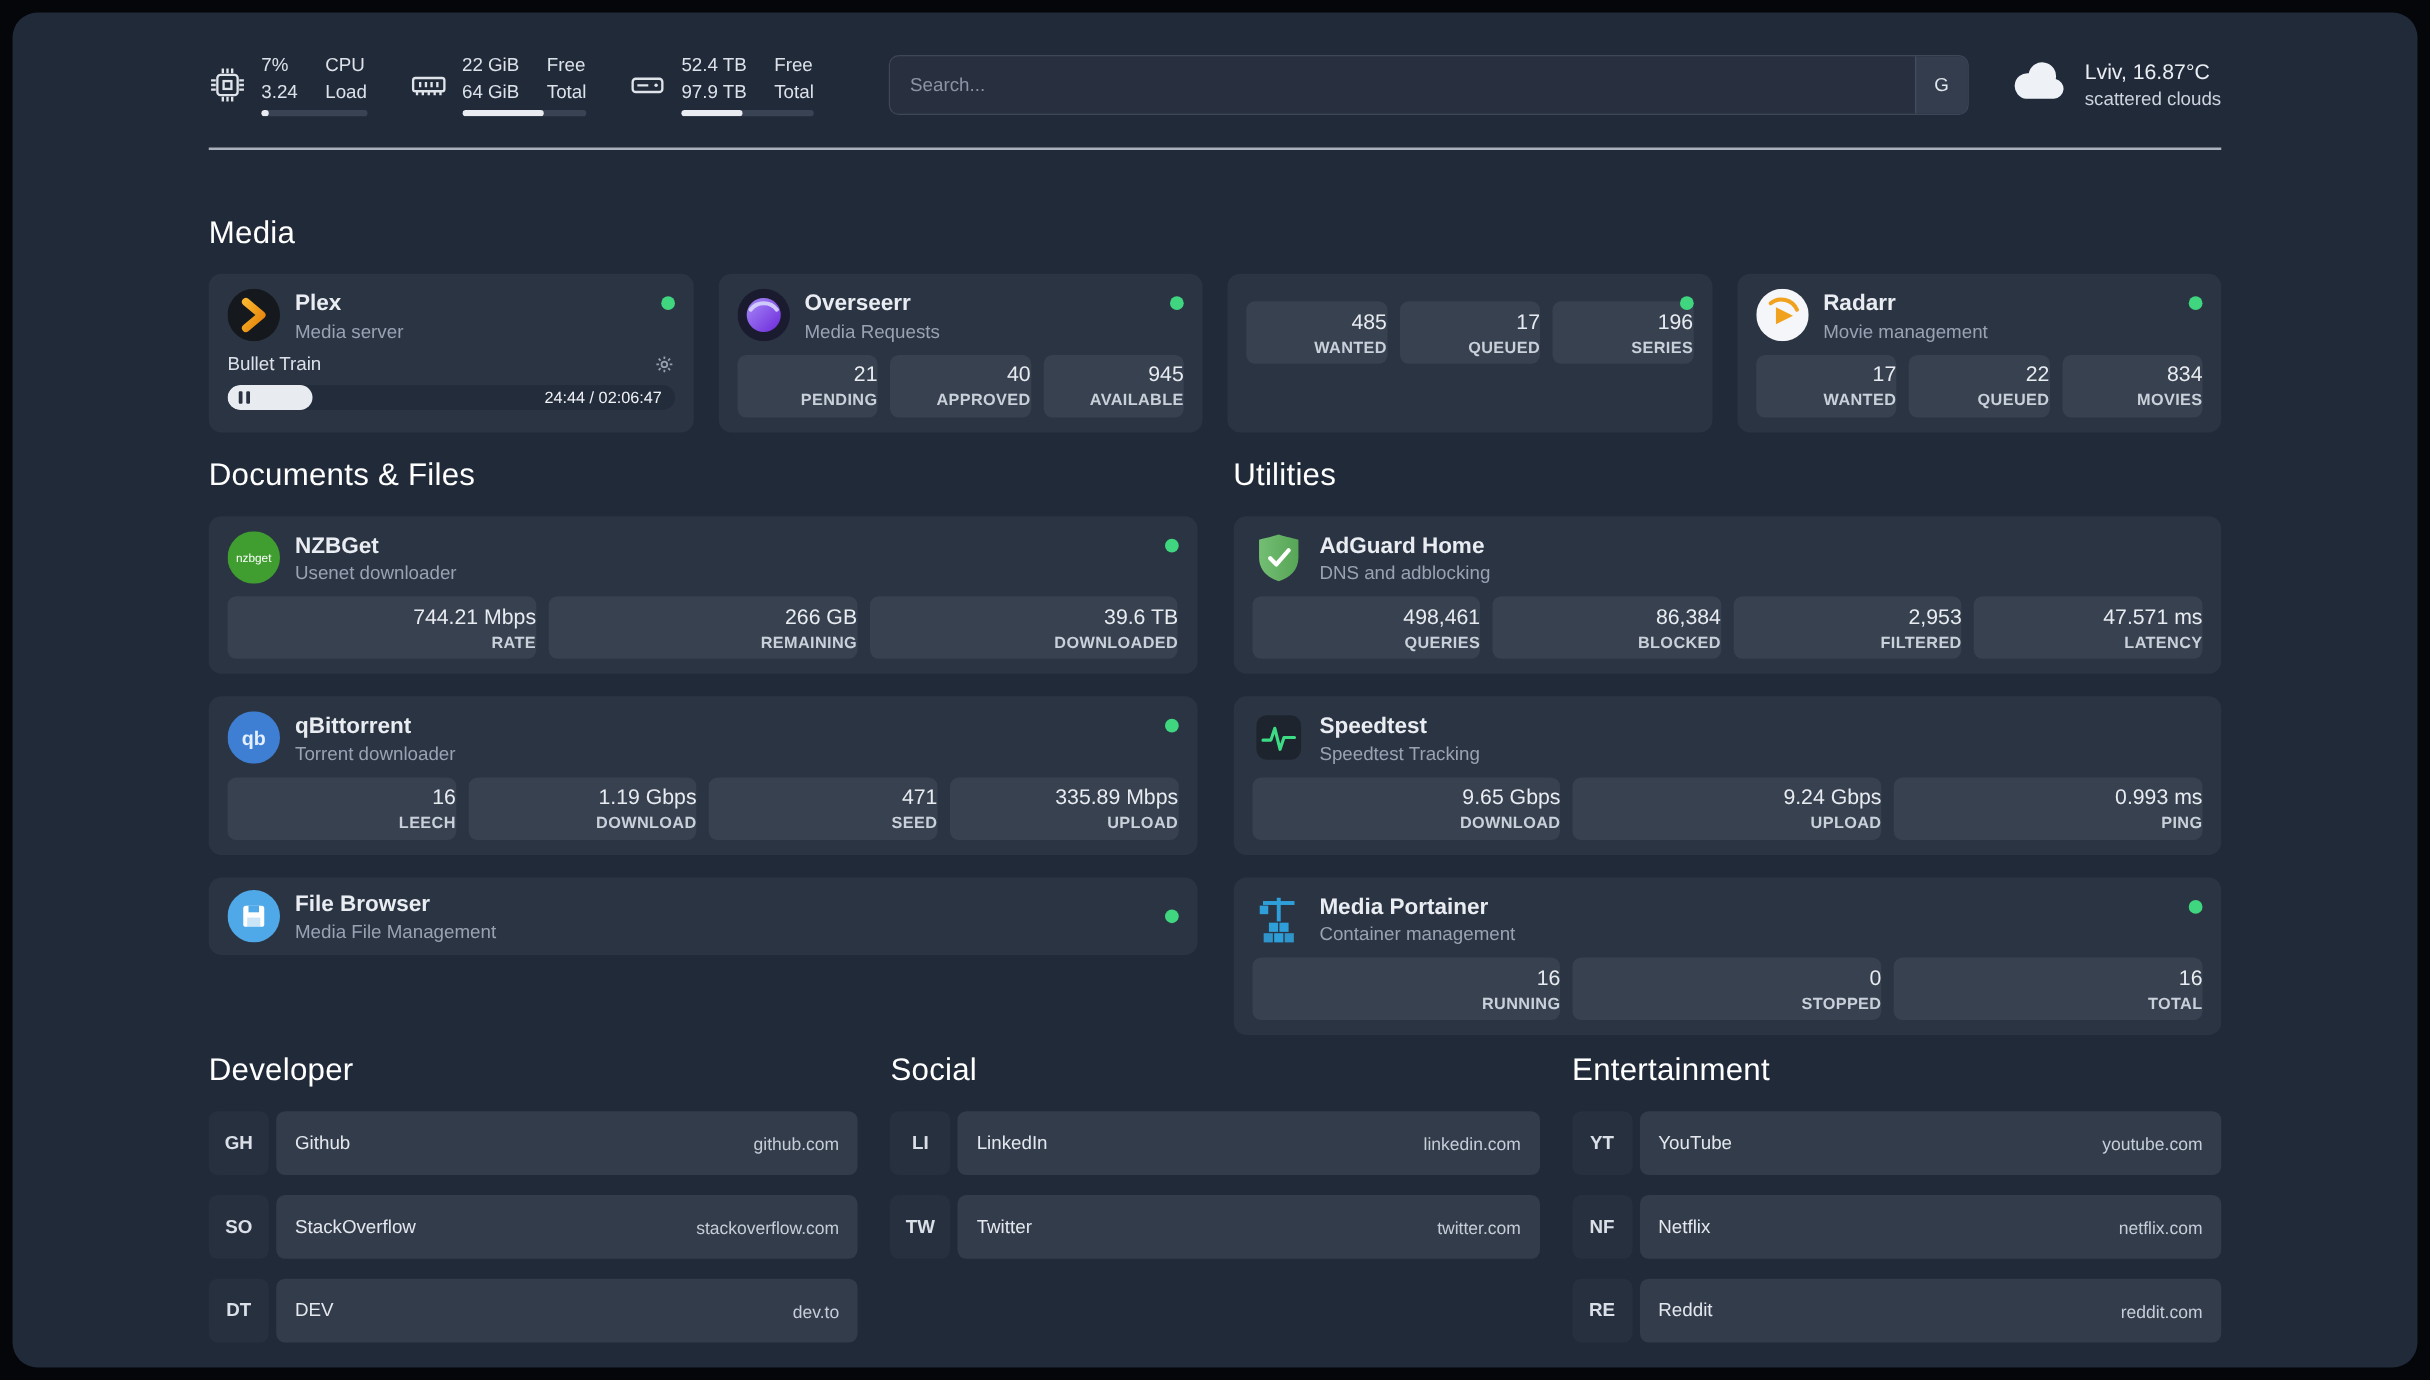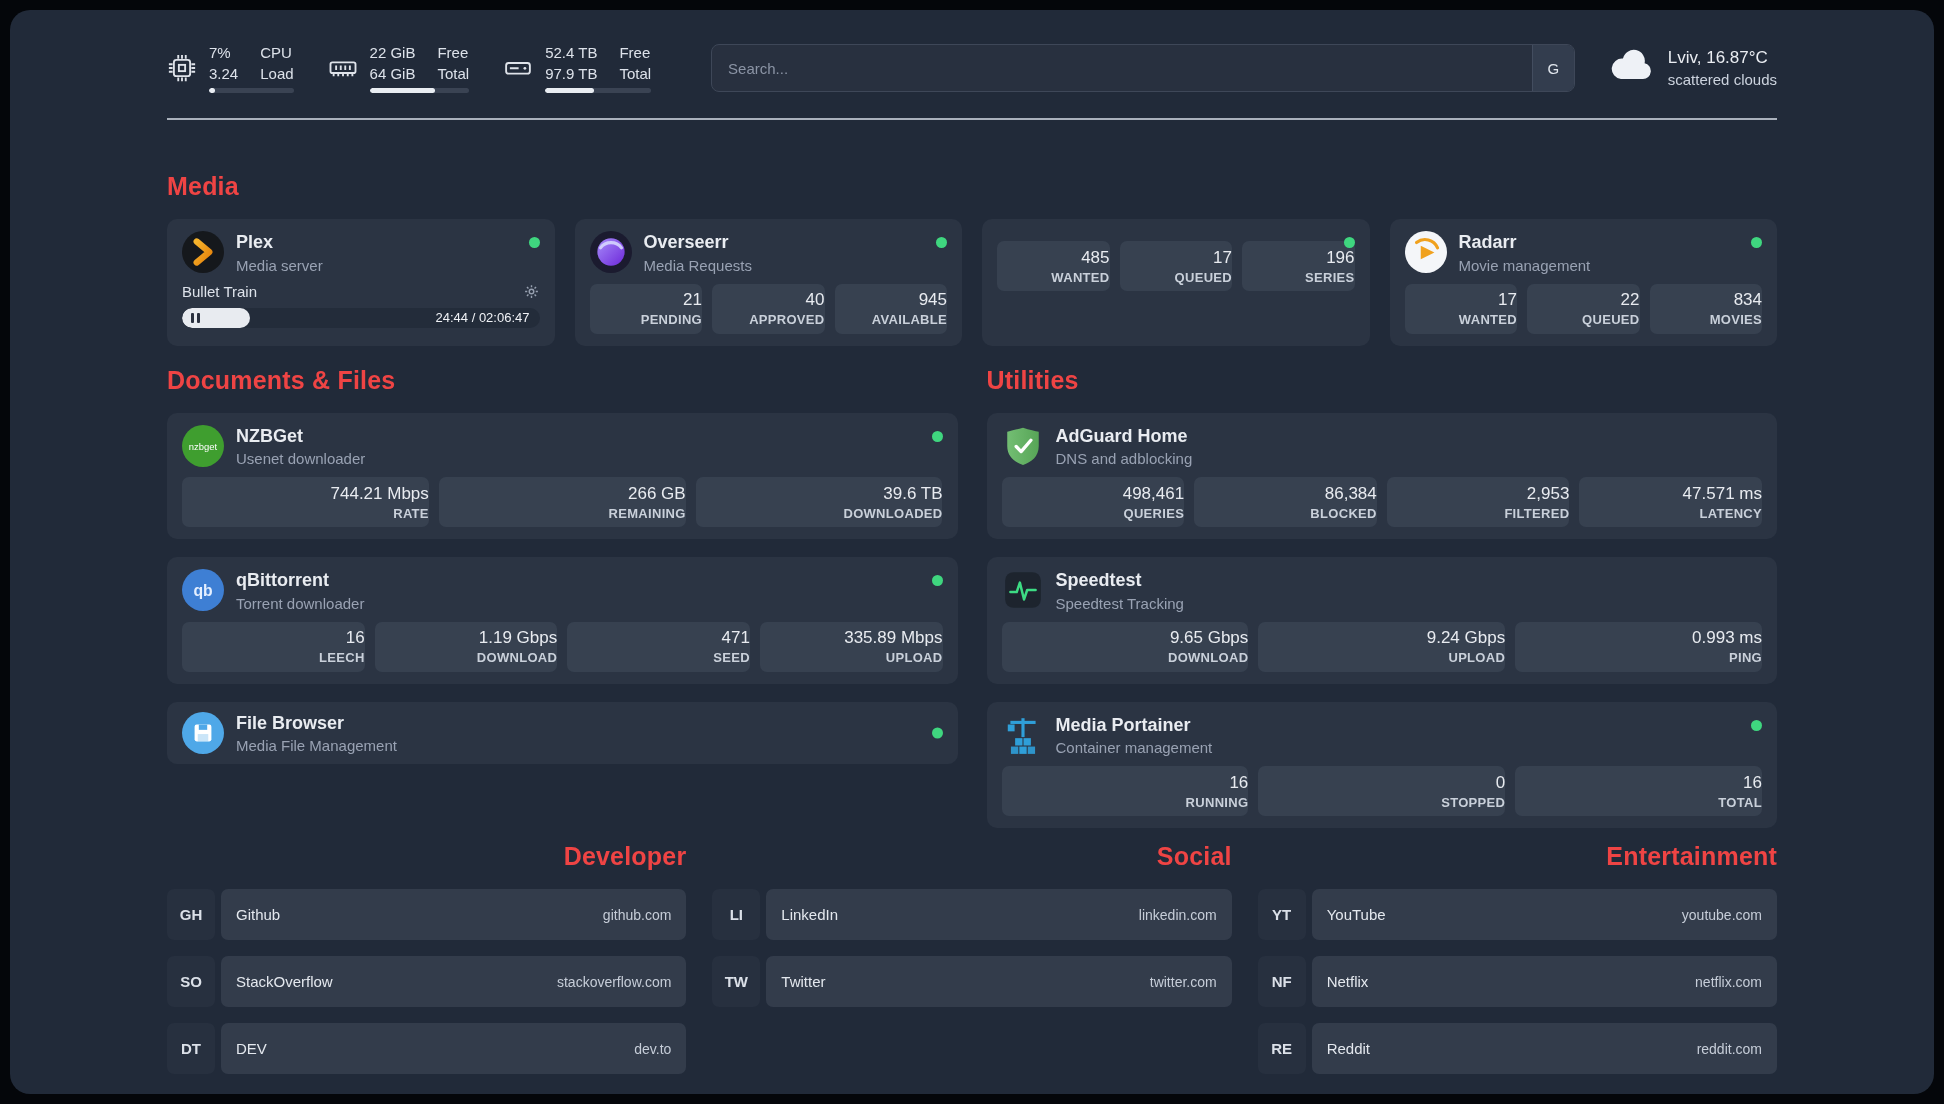--- a/index.html
+++ b/index.html
@@ -18,21 +18,21 @@
   .search { flex:1; display:flex; align-items:center; height:48px; background:#28303f; border:1px solid #3e4758; border-radius:8px; margin:0 34px 0 26px; overflow:hidden; }
   .search input { flex:1; background:transparent; border:none; outline:none; color:#dfe4ec; font-size:15px; padding:0 16px; font-family:"Liberation Sans", sans-serif; }
   .search input::placeholder { color:#8b94a5; }
   .gbtn { width:42px; align-self:stretch; display:flex; align-items:center; justify-content:center; background:#333d4e; border-left:1px solid #434d5f; color:#e2e7ee; font-size:15px; cursor:pointer; }
   .weather { display:flex; align-items:center; gap:13px; }
   .wloc { font-size:17px; color:#eaedf2; }
   .wcond { font-size:15px; color:#ccd3de; margin-top:3px; }
   .divider { margin:22px 0 0; border:none; border-top:2px solid #aab1bc; }
 
   
-  .section-title { font-size:25px; font-weight:700; color:#ef4444; letter-spacing:.2px; }
+  .section-title { font-size:25px; font-weight:400; color:#ffffff; letter-spacing:.2px; }
   .media-section { margin-top:52px; }
   .media-row { display:grid; grid-template-columns:repeat(4,1fr); gap:20px; margin-top:18px; }
   .card { position:relative; background:#2b3443; border-radius:10px; padding:12px 15px; cursor:pointer; }
   .card-head { display:flex; align-items:flex-start; gap:12px; }
   .svc-icon { width:42px; height:42px; flex:0 0 auto; display:flex; align-items:center; justify-content:center; }
   .svc-meta { padding-top:1px; }
   .svc-name { font-size:18px; font-weight:600; color:#e9ecf1; line-height:1.2; }
   .svc-sub { font-size:15px; color:#99a2b3; margin-top:3px; }
   .dot { position:absolute; top:18px; right:15px; width:11px; height:11px; border-radius:50%; background:#3fd67f; }
   .card.compact { padding:10px 15px; }
@@ -55,21 +55,21 @@
   .pause i { width:3px; height:10px; background:#2a3140; border-radius:1px; }
   .ptime { position:absolute; right:10px; font-size:13px; color:#f0f2f6; }
 
   
   .two-col { display:grid; grid-template-columns:1fr 1fr; gap:29px; margin-top:20px; align-items:start; }
   .col .section-title { margin-bottom:18px; }
   .col .card + .card { margin-top:18px; }
 
   
   .bookmarks { display:grid; grid-template-columns:1fr 1fr 1fr; gap:26px; margin-top:14px; }
-  .bm-col .section-title { margin-bottom:18px;text-align:right; }
+  .bm-col .section-title { margin-bottom:18px; }
   .bm-row { display:flex; align-items:stretch; gap:6px; margin-top:16px; height:51px; cursor:pointer; }
   .bm-abbr { width:48px; background:#27303f; border-radius:7px; display:flex; align-items:center; justify-content:center; font-size:15px; font-weight:600; color:#dbe0e8; }
   .bm-bar { flex:1; background:#333c4b; border-radius:7px; display:flex; align-items:center; justify-content:space-between; padding:0 15px; }
   .bm-name { font-size:15px; color:#e4e8ee; }
   .bm-url { font-size:14px; color:#c6cdd8; }
 </style>
 </head>
 <body>
 
 <div class="dashboard">

